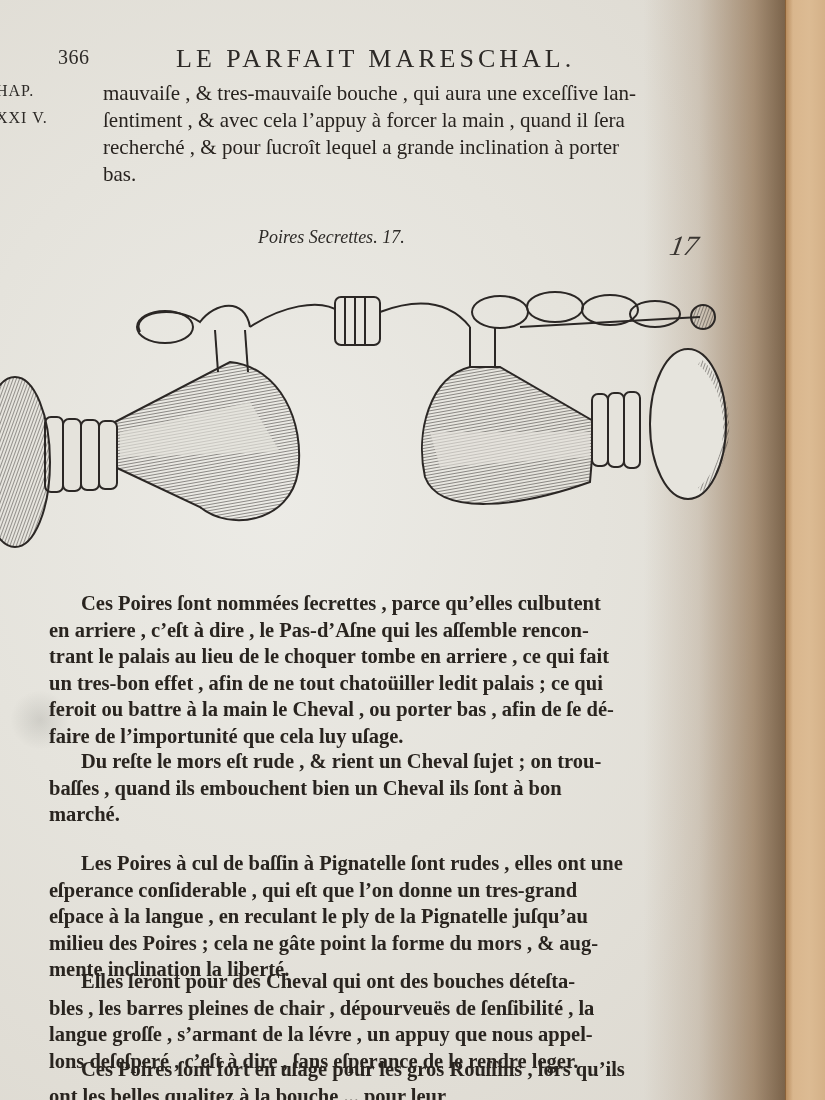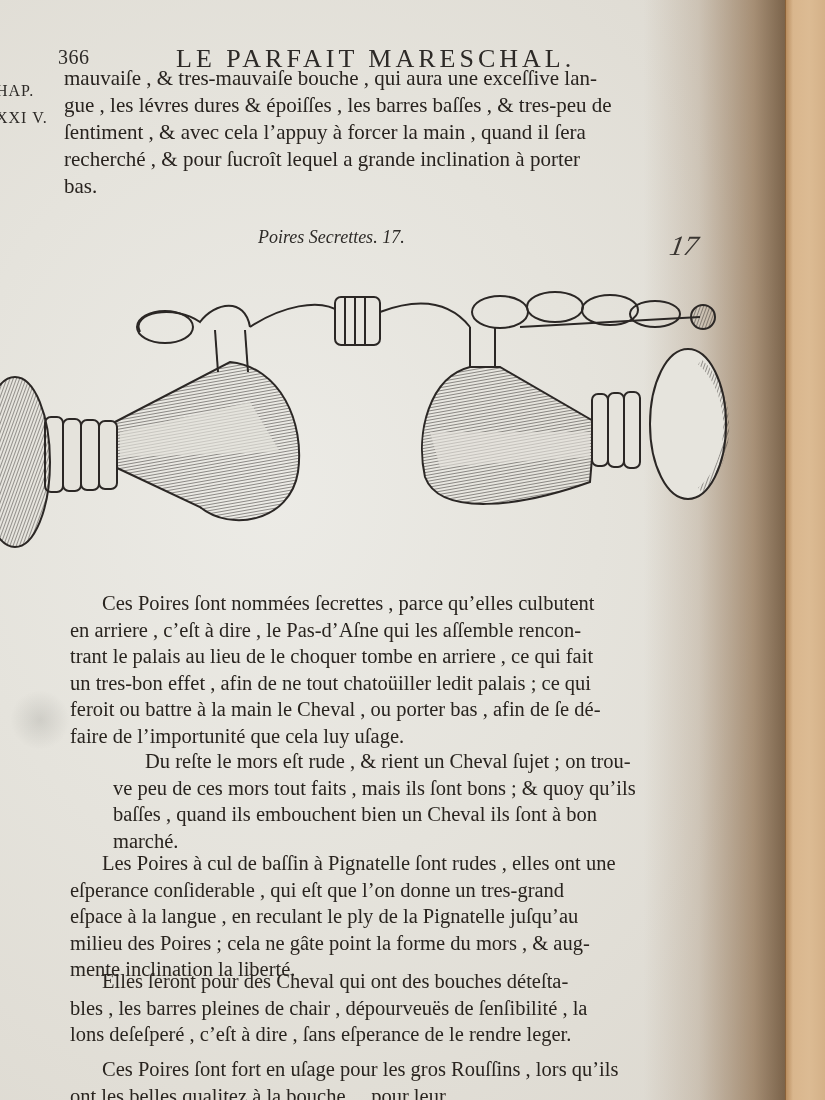--- a/index.html
+++ b/index.html
@@ -39,44 +39,43 @@
     }
     .body-text .line { display: block; white-space: nowrap; }
     .caption {
       position: absolute; top: 227px; left: 258px; font-size: 18px; font-style: italic; color: #2d2a27;
     }
     .plate-no {
       position: absolute; top: 230px; left: 670px; font-size: 28px; font-style: italic; color: #3a3632;
       transform: skewX(-10deg);
     }
     .engraving { position: absolute; left: 0; top: 282px; width: 760px; height: 270px; }
-    .paragraph { position: absolute; left: 70px; width: 625px; font-size: 20.5px; line-height: 26.5px; color: #29241f; }
+    .paragraph { position: absolute; left: 49px; width: 625px; font-size: 20.5px; line-height: 26.5px; color: #29241f; font-weight: bold; }
     .paragraph .line { display: block; white-space: nowrap; }
     .paragraph .line.indent { padding-left: 32px; }
     .smudge {
       position: absolute; left: 10px; top: 690px; width: 60px; height: 60px;
       background: radial-gradient(circle, rgba(140,140,135,0.25), rgba(0,0,0,0) 70%);
     }
   </style>
 </head>
 <body>
 
 <div class="page">
 
   <div class="running-head">
     <span class="folio">366</span>
     <span class="title">LE PARFAIT MARESCHAL.</span>
   </div>
 
   <div class="margin-note" style="top:82px;">HAP.</div>
   <div class="margin-note" style="top:109px;">XXI V.</div>
 
-  <div class="body-text" style="top:65px;">
+  <div class="body-text" style="top:80px;margin-left:39px;">
     <span class="line">mauvaiſe , &amp; tres-mauvaiſe bouche , qui aura une exceſſive lan-</span>
-    <span class="line">gue , les lévres dures &amp; épоiſſes , les barres baſſes , &amp; tres-peu de</span>
     <span class="line">ſentiment , &amp; avec cela l’appuy à forcer la main , quand il ſera</span>
     <span class="line">recherché , &amp; pour ſucroît lequel a grande inclination à porter</span>
     <span class="line">bas.</span>
   </div>
 
   <div class="caption">Poires Secrettes. 17.</div>
   <div class="plate-no">17</div>
 
   <svg class="engraving" viewBox="0 0 760 270">
     <defs>
@@ -139,38 +138,38 @@
 
   <div class="paragraph" style="top:590px;">
     <span class="line indent">Ces Poires ſont nommées ſecrettes , parce qu’elles culbutent</span>
     <span class="line">en arriere , c’eſt à dire , le Pas-d’Aſne qui les aſſemble rencon-</span>
     <span class="line">trant le palais au lieu de le choquer tombe en arriere , ce qui fait</span>
     <span class="line">un tres-bon effet , afin de ne tout chatoüiller ledit palais ; ce qui</span>
     <span class="line">feroit ou battre à la main le Cheval , ou porter bas , afin de ſe dé-</span>
     <span class="line">faire de l’importunité que cela luy uſage.</span>
   </div>
 
-  <div class="paragraph" style="top:748px;margin-left:43px;">
+  <div class="paragraph" style="top:748px;">
     <span class="line indent">Du reſte le mors eſt rude , &amp; rient un Cheval ſujet ; on trou-</span>
-    <span class="line">ve peu de ces mors tout faits , mais ils ſont bons ; &amp; quoy qu’ils</span>
     <span class="line">baſſes , quand ils embouchent bien un Cheval ils ſont à bon</span>
     <span class="line">marché.</span>
   </div>
 
   <div class="paragraph" style="top:850px;">
     <span class="line indent">Les Poires à cul de baſſin à Pignatelle ſont rudes , elles ont une</span>
     <span class="line">eſperance conſiderable , qui eſt que l’on donne un tres-grand</span>
     <span class="line">eſpace à la langue , en reculant le ply de la Pignatelle juſqu’au</span>
     <span class="line">milieu des Poires ; cela ne gâte point la forme du mors , &amp; aug-</span>
     <span class="line">mente inclination la liberté.</span>
   </div>
 
   <div class="paragraph" style="top:968px;">
     <span class="line indent">Elles ſeront pour des Cheval qui ont des bouches déteſta-</span>
     <span class="line">bles , les barres pleines de chair , dépourveuës de ſenſibilité , la</span>
+    <span class="line">langue groſſe , s’armant de la lévre , un appuy que nous appel-</span>
     <span class="line">lons deſeſperé , c’eſt à dire , ſans eſperance de le rendre leger.</span>
   </div>
 
   <div class="paragraph" style="top:1056px;">
     <span class="line indent">Ces Poires ſont fort en uſage pour les gros Rouſſins , lors qu’ils</span>
     <span class="line">ont les belles qualitez à la bouche ... pour leur</span>
   </div>
 </div>
 
 <div class="edge"></div>

